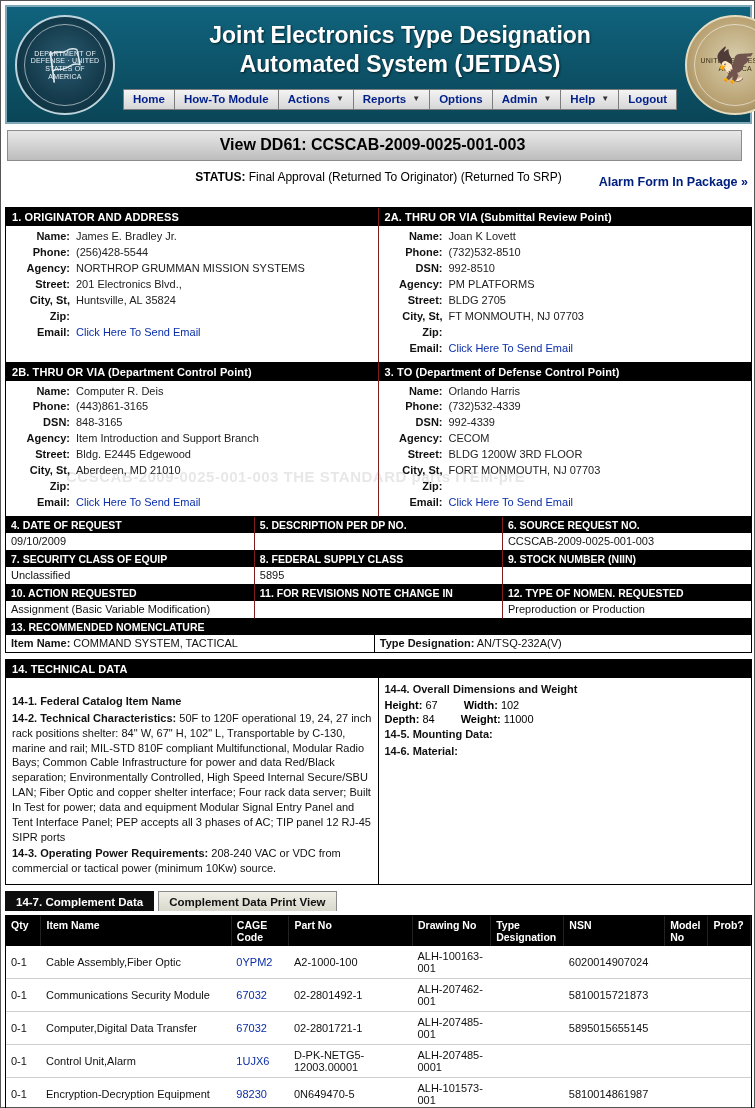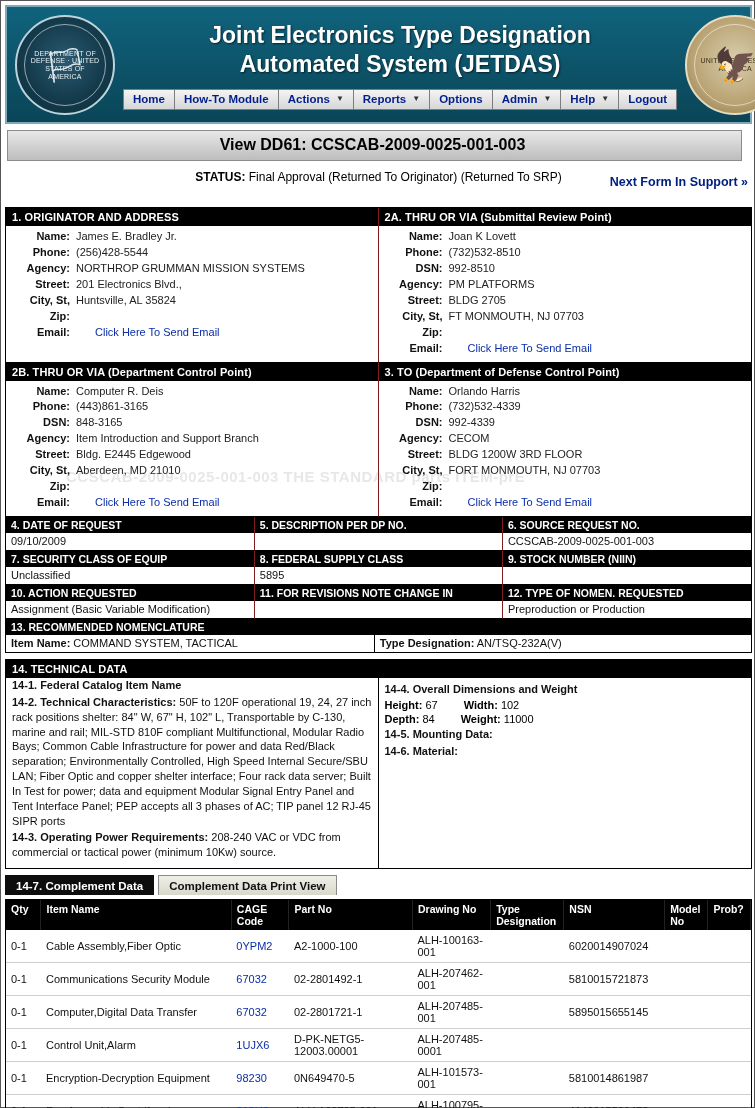--- a/index.html
+++ b/index.html
@@ -153,21 +153,21 @@
   .kv { display: flex; font-size: 11px; line-height: 1.45; padding: 0 4px; }
   .kv .k {
     width: 66px;
     text-align: right;
     font-weight: bold;
     color: #111;
     padding-right: 6px;
     flex: 0 0 auto;
   }
   .kv .v { color: #222; }
-  .kv .v.link { color: #0a2ea8; margin-left: 19px; }
+  .kv .v.link { color: #0a2ea8; }
   .pad { padding: 3px 0 5px 0; }
 
   .mini-hdr {
     background: #000;
     color: #fff;
     font-size: 10.5px;
     font-weight: bold;
     padding: 2px 5px;
   }
   .mini-val {
@@ -189,21 +189,21 @@
     font-weight: bold;
     white-space: nowrap;
     overflow: hidden;
     letter-spacing: .5px;
     padding-top: 2px;
   }
 
   
   .tech-wrap { margin: 6px 4px 0 4px; border: 1px solid #000; }
   .tech-body { display: flex; }
-  .tech-left { width: 50%; padding: 0 6px 6px 6px; border-right: 1px solid #000; }
+  .tech-left { width: 50%; padding: 16px 6px 6px 6px; border-right: 1px solid #000; }
   .tech-right { width: 50%; padding: 4px 6px 6px 6px; }
   .tech-left p, .tech-right p { margin: 0 0 2px 0; font-size: 11px; line-height: 1.35; color: #111; }
   .tech-left b, .tech-right b { font-weight: bold; }
   .dim-line { display: flex; gap: 26px; font-size: 11px; margin: 2px 0; }
   .dim-line .k { font-weight: bold; text-align: right; }
 
   
   .comp-tabs {
     margin: 6px 4px 0 4px;
     display: flex;
@@ -291,21 +291,21 @@
     </div>
   </div>
 
   <div class="viewbar">View DD61: CCSCAB-2009-0025-001-003</div>
 
   <div class="status-row">
     <div class="status-text">
       <b>STATUS:</b>
       <span>Final Approval (Returned To Originator) (Returned To SRP)</span>
     </div>
-    <div class="next-form">Next Form In Support »</div>
+    <div class="next-form">Alarm Form In Package »</div>
   </div>
 
   <div class="form wm">
 
     <div class="row">
       <div class="cell blk">
         <div class="hdr">1. ORIGINATOR AND ADDRESS</div>
         <div class="pad">
           <div class="kv">
                 <div class="k">Name:</div>

